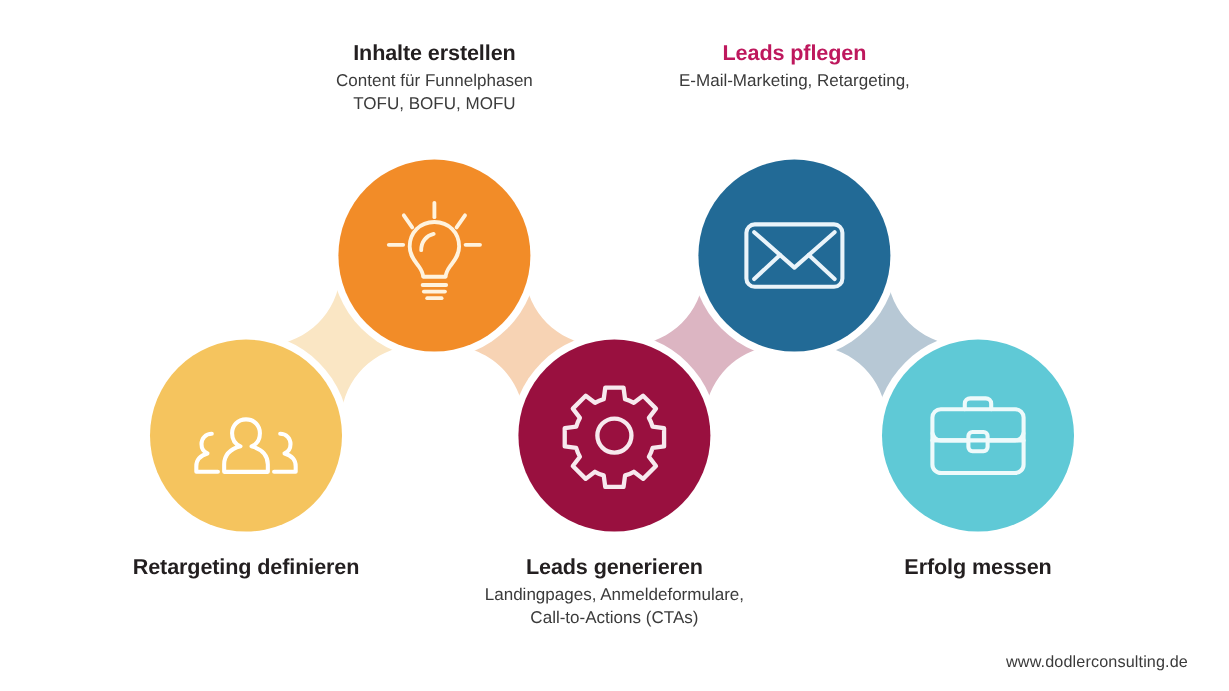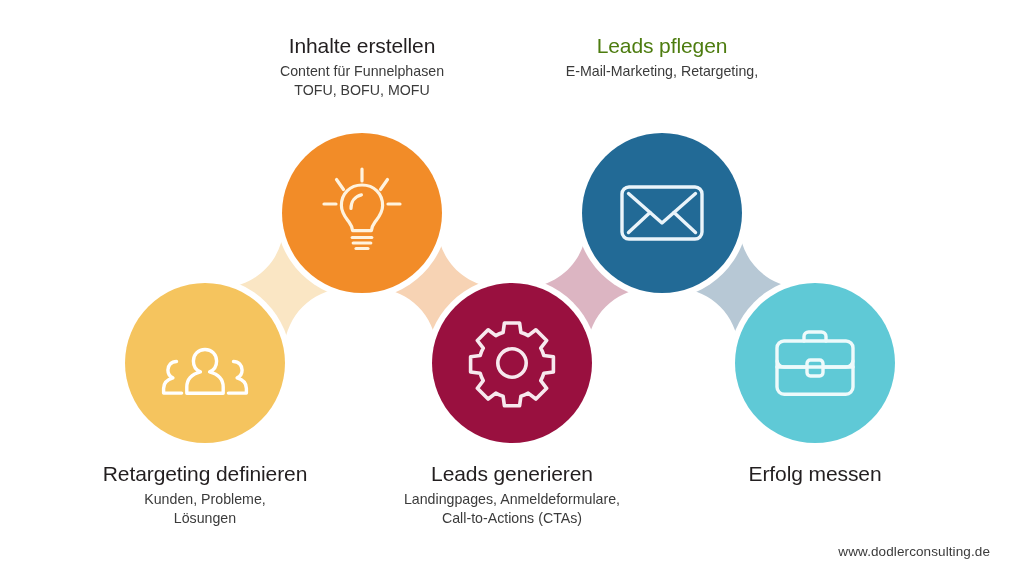--- a/index.html
+++ b/index.html
@@ -42,22 +42,22 @@
   }
 
   
   .caption {
     position: absolute;
     z-index: 4;
     text-align: center;
     color: #231f20;
   }
   .caption .cap-title {
-    font-size: 21px;
-    font-weight: normal;
+    font-size: 18px;
+    font-weight: bold;
     letter-spacing: -0.1px;
     color: #231f20;
     line-height: 1.15;
     white-space: nowrap;
   }
   .caption .cap-sub {
     font-size: 14.2px;
     font-weight: normal;
     color: #3b3b3b;
     line-height: 1.35;
@@ -112,24 +112,20 @@
         <path d="M23.5 50.5 c-5.2 0 -8.6 3.8 -8.6 8.6 c0 3.6 2.1 6.6 5 7.8 c-5.6 1.6 -9.3 5.2 -9.3 10.6 l0 4.6 l18 0"></path>
 
         <path d="M80.5 50.5 c5.2 0 8.6 3.8 8.6 8.6 c0 3.6 -2.1 6.6 -5 7.8 c5.6 1.6 9.3 5.2 9.3 10.6 l0 4.6 l-18 0"></path>
 
         <path d="M52 38.5 c-7 0 -11.6 5.2 -11.6 11.6 c0 5.2 2.9 9.2 7 10.8 c-8.2 2.2 -13.6 7.4 -13.6 15.2 l0 6.1 l36.4 0 l0 -6.1 c0 -7.8 -5.4 -13 -13.6 -15.2 c4.1 -1.6 7 -5.6 7 -10.8 c0 -6.4 -4.6 -11.6 -11.6 -11.6 z"></path>
       </g>
     </svg>
   </div>
   <div class="caption" style="left:45px; top:462px; width:320px;">
     <div class="cap-title" style="color: rgb(35, 31, 32);">Retargeting definieren</div>
-    <div class="cap-sub" style="color: rgb(59, 59, 59);">
-      <div>Kunden, Probleme,</div>
-      <div>Lösungen</div>
-    </div>
   </div>
 
   <div class="node-circle" id="circle-1" style="left: 282px; top: 133px; width: 160px; height: 160px; background-color: rgb(242, 140, 40);">
     <svg width="100" height="100" viewBox="0 0 100 100">
       <g fill="none" stroke="#FFF3DE" stroke-width="3.2" stroke-linecap="round" stroke-linejoin="round">
 
         <line x1="50" y1="6" x2="50" y2="18"></line>
         <line x1="24.5" y1="16.5" x2="31.5" y2="26.5"></line>
         <line x1="75.5" y1="16.5" x2="68.5" y2="26.5"></line>
         <line x1="12" y1="41" x2="24" y2="41"></line>
@@ -173,21 +169,21 @@
     <svg width="104" height="104" viewBox="0 0 104 104">
       <g fill="none" stroke="#EAF4FA" stroke-width="3.4" stroke-linecap="round" stroke-linejoin="round">
         <rect x="12" y="26" width="80" height="52" rx="7" ry="7"></rect>
         <path d="M18.5 32.5 L52 62 L85.5 32.5"></path>
         <path d="M18.5 71.5 L40 51.5"></path>
         <path d="M85.5 71.5 L64 51.5"></path>
       </g>
     </svg>
   </div>
   <div class="caption" style="left:502px; top:34px; width:320px;">
-    <div class="cap-title" style="color: #4d7c0f;">Leads pflegen</div>
+    <div class="cap-title" style="color: #be185d;">Leads pflegen</div>
     <div class="cap-sub" style="color: rgb(59, 59, 59);">
       <div>E-Mail-Marketing, Retargeting,</div>
     </div>
   </div>
 
   <div class="node-circle" id="circle-4" style="left: 735px; top: 283px; width: 160px; height: 160px; background-color: rgb(95, 201, 214);">
     <svg width="104" height="104" viewBox="0 0 104 104">
       <g fill="none" stroke="#EEFAFB" stroke-width="3.4" stroke-linecap="round" stroke-linejoin="round">
 
         <path d="M41 30 l0 -4.6 c0 -2.6 2.1 -4.4 4.6 -4.4 l12.8 0 c2.5 0 4.6 1.8 4.6 4.4 l0 4.6"></path>

